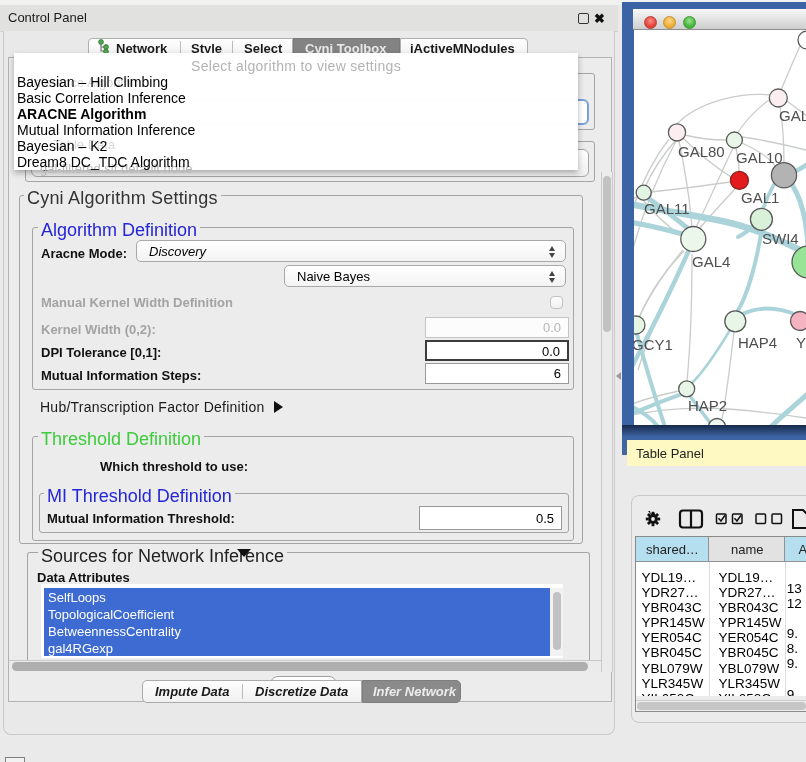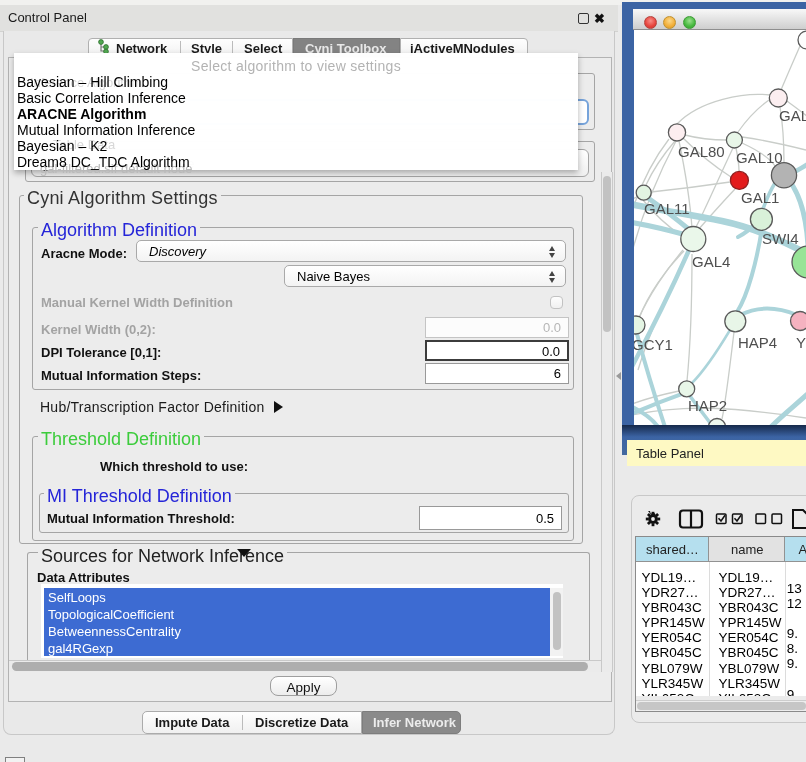--- a/index.html
+++ b/index.html
@@ -124,21 +124,21 @@
 <div class="abs" style="left:601px;top:172px;width:12px;height:500px;background:#ebebeb;border-left:1px solid #c9c9c9;border-right:1px solid #c9c9c9;box-sizing:border-box;"></div>
 <div class="abs" style="left:603px;top:176px;width:8px;height:156px;background:#c2c2c2;border-radius:4px;"></div>
 
 <div class="abs" style="left:9px;top:660px;width:592px;height:12px;background:#ebebeb;border-top:1px solid #c9c9c9;box-sizing:border-box;"></div>
 <div class="abs" style="left:12px;top:661.5px;width:576px;height:9px;background:#aeaeae;border-radius:4.5px;"></div>
 
 <div class="abs" style="left:270px;top:676px;width:67px;height:20px;background:linear-gradient(#ffffff,#ececec);border:1px solid #9e9e9e;border-radius:8px;box-sizing:border-box;text-align:center;">
   <span style="font-size:13.5px;color:#111;position:relative;top:1px;">Apply</span>
 </div>
 
-<div class="abs" id="bottabs" style="left:142px;top:711px;width:320px;height:38px;white-space:nowrap;">
+<div class="abs" id="bottabs" style="left:142px;top:680px;width:320px;height:38px;white-space:nowrap;font-style:italic;">
   <div class="abs" style="left:0;top:0;width:220px;height:23px;background:linear-gradient(#fefefe,#f0f0f0);border:1px solid #ababab;border-radius:5px 0 0 5px;box-sizing:border-box;"></div>
   <div class="abs" style="left:220px;top:0;width:99px;height:23px;background:#8a8a8a;border:1px solid #7d7d7d;border-radius:0 5px 5px 0;box-sizing:border-box;"></div>
   <div class="abs" style="left:100px;top:4px;width:1px;height:15px;background:#bbb;"></div>
   <div class="abs" style="left:13px;top:4px;font-size:13px;font-weight:bold;color:#1a1a1a;">Impute Data</div>
   <div class="abs" style="left:113px;top:4px;font-size:13px;font-weight:bold;color:#1a1a1a;">Discretize Data</div>
   <div class="abs" style="left:231px;top:4px;font-size:13px;font-weight:bold;color:#ececec;">Infer Network</div>
 </div>
 
 <div class="abs" style="left:616px;top:372px;width:0;height:0;border-top:4px solid transparent;border-bottom:4px solid transparent;border-right:5px solid #9a9a9a;"></div>
 

